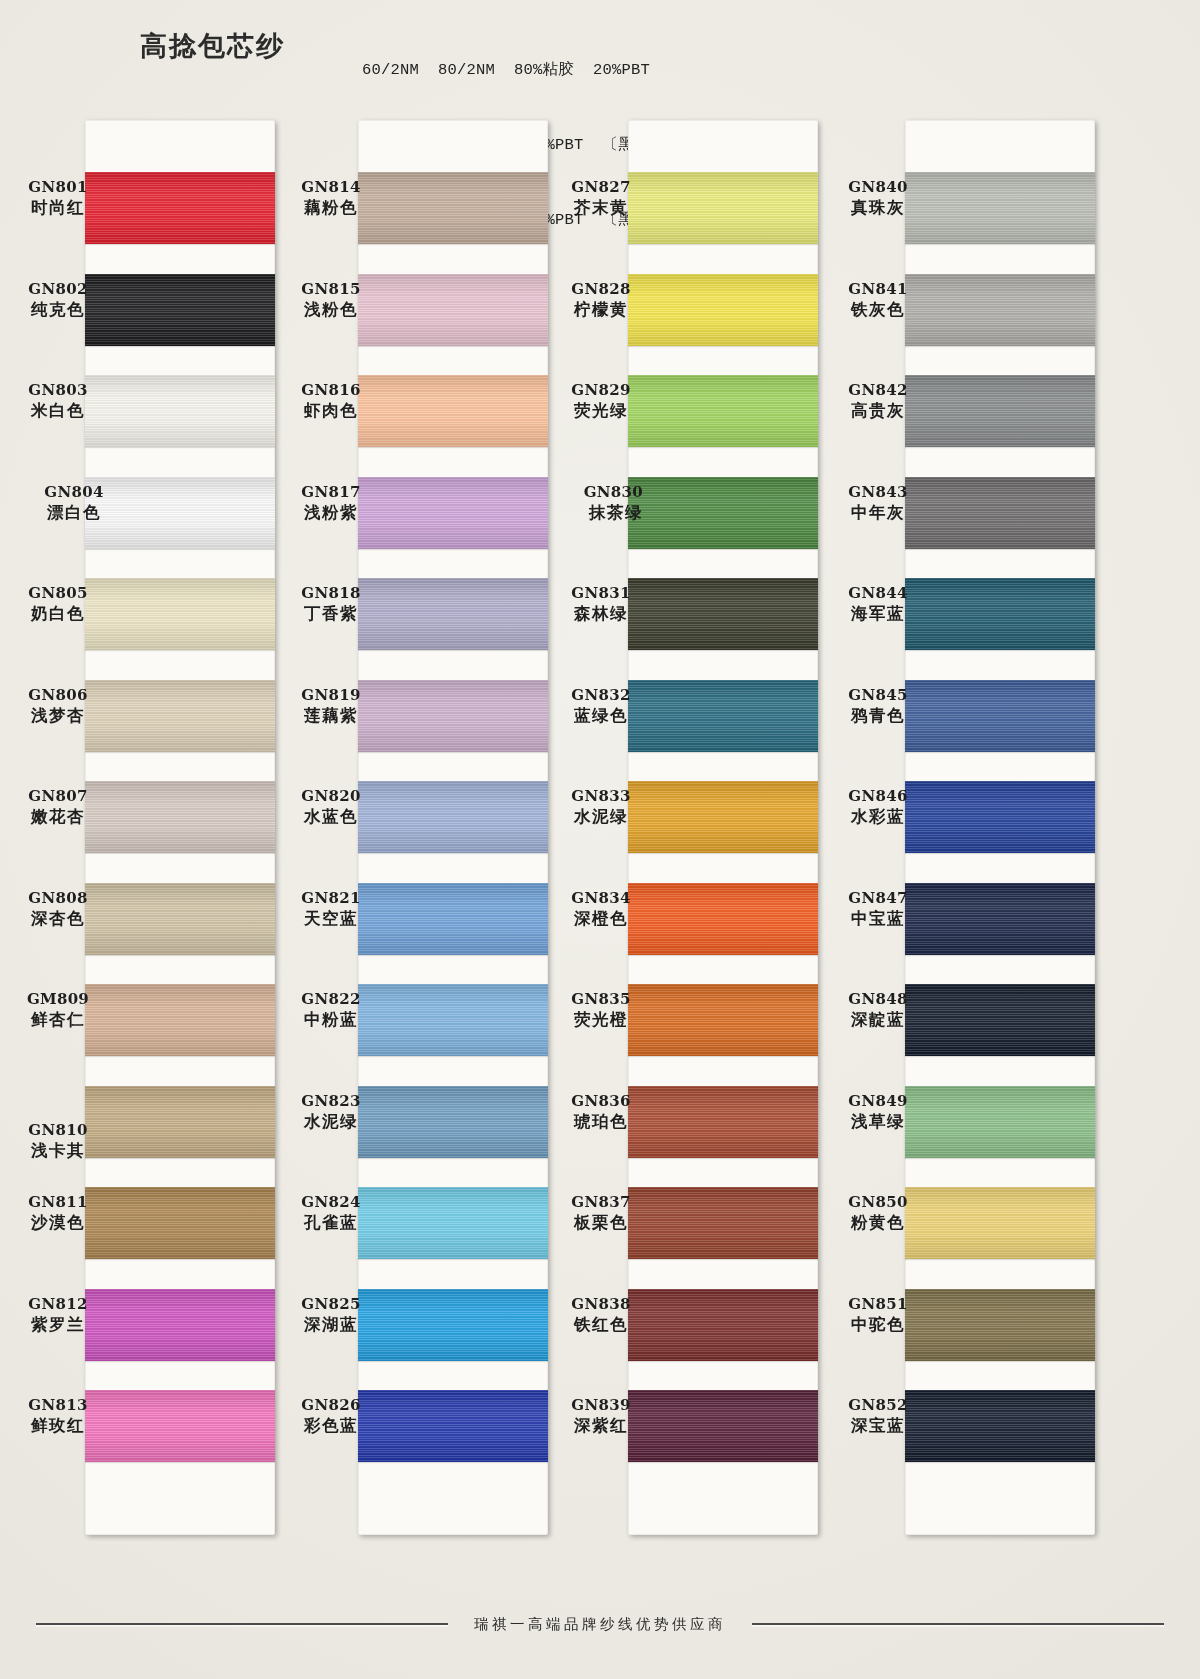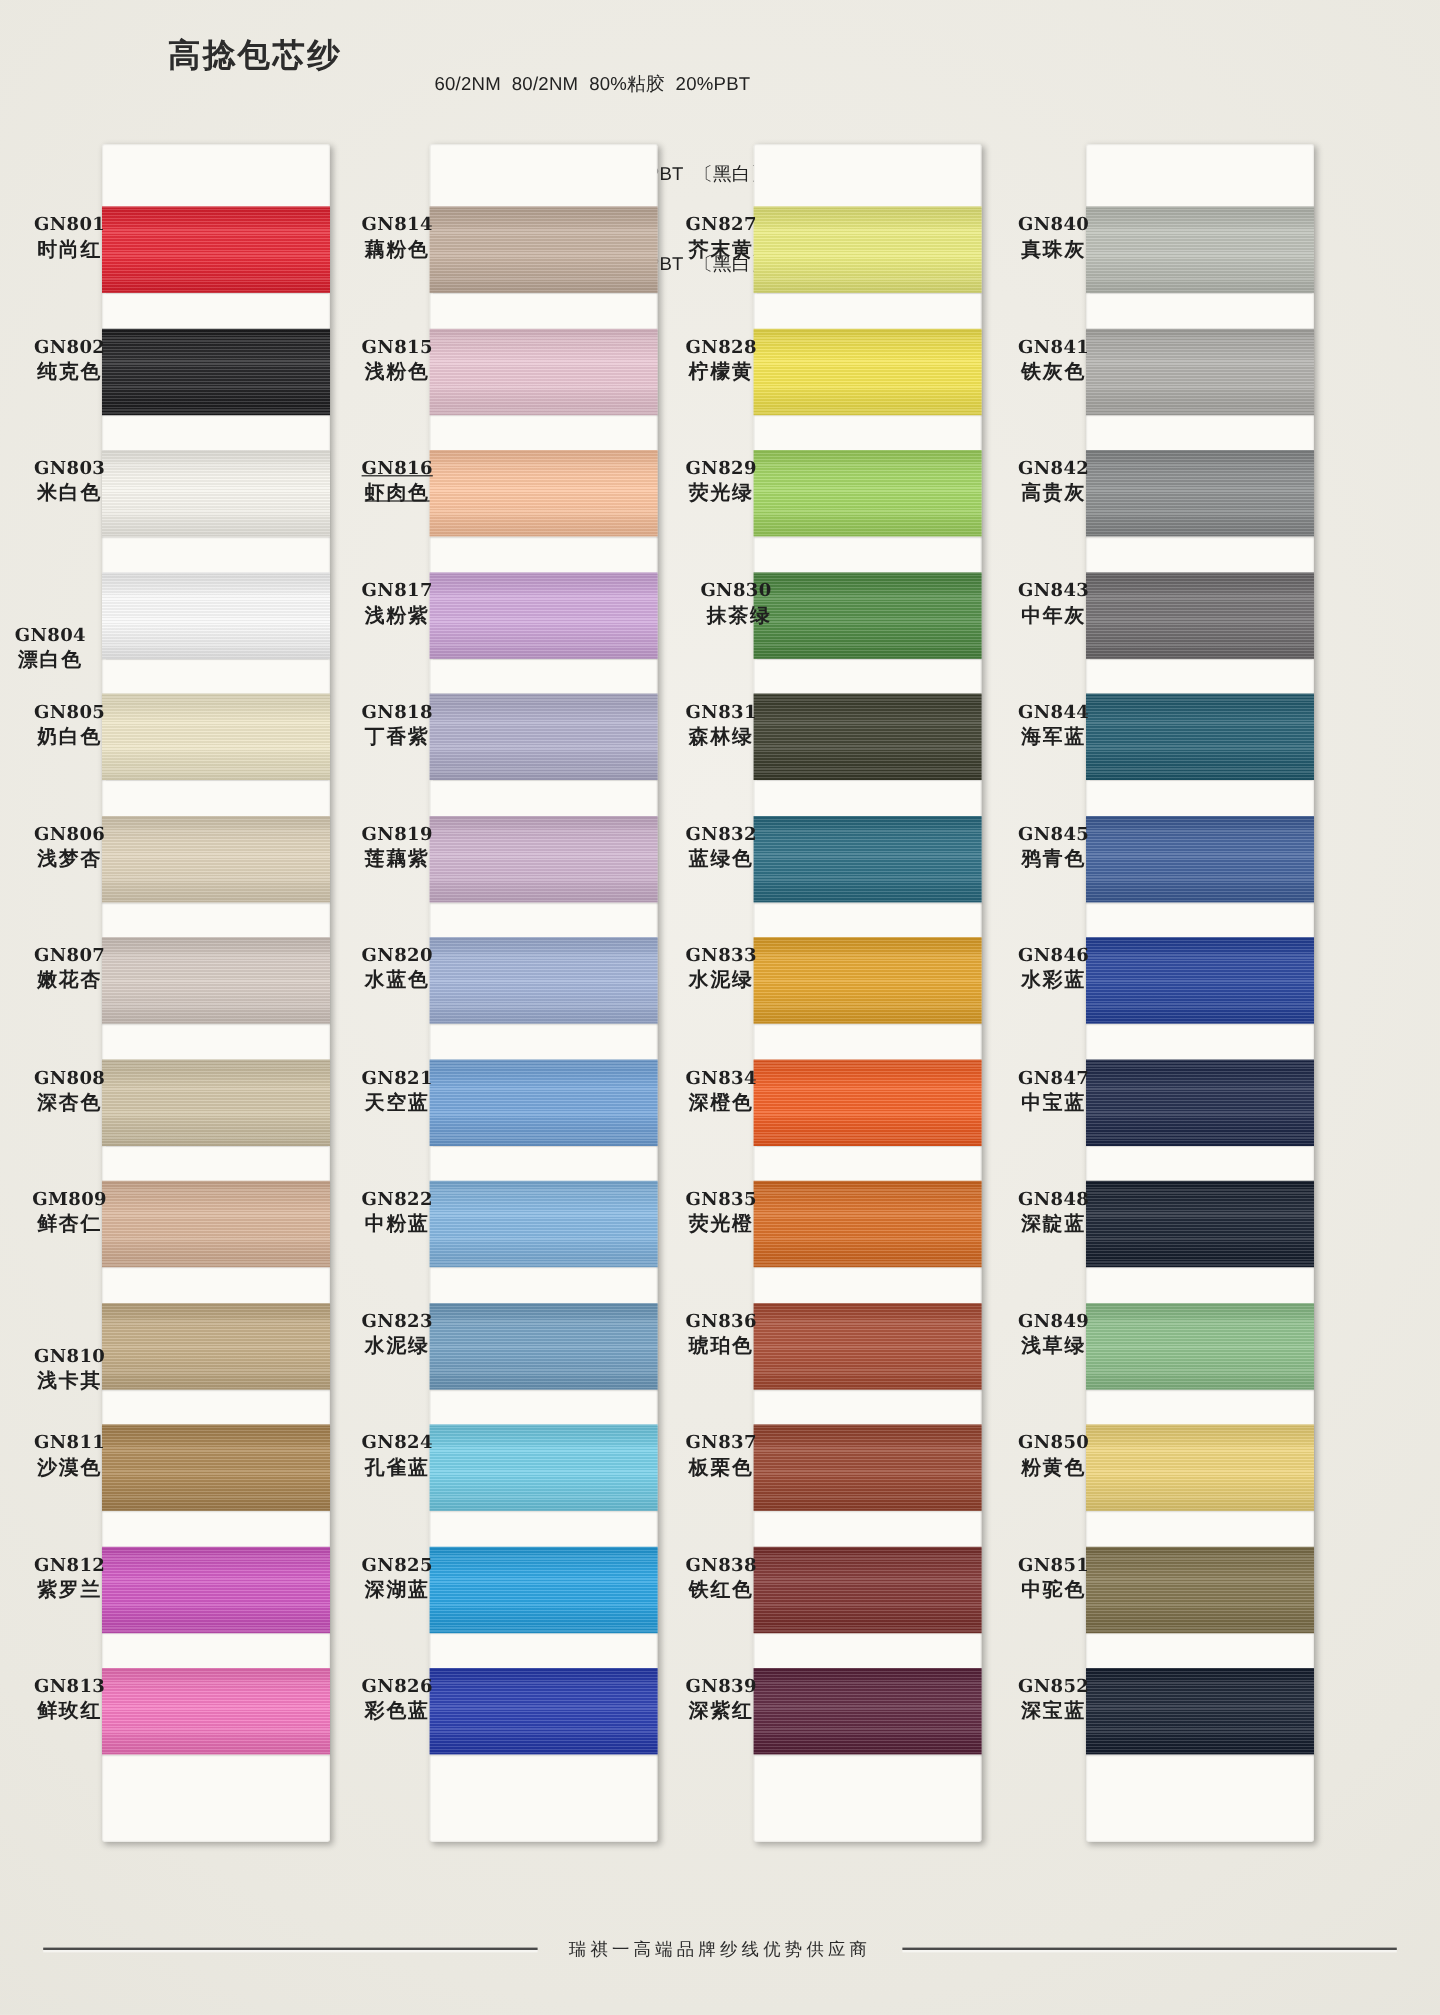--- a/index.html
+++ b/index.html
@@ -34,21 +34,21 @@
     font-family: "DejaVu Serif", serif;
     font-size: 27px;
     letter-spacing: 2px;
     color: #2c2c2c;
     font-weight: 600;
   }
   #spec {
     position: absolute;
     left: 362px;
     top: 8px;
-    font-family: Liberation Sans, sans-serif;
+    font-family: Liberation Mono, monospace;
     font-size: 15.5px;
     line-height: 25px;
     color: #222;
     letter-spacing: 0.2px;
     white-space: pre;
   }
   #spec .specline { display: block; }
 
   
   .column {
@@ -240,21 +240,21 @@
           <span class="name">时尚红</span>
         </div>
         <div class="label" style="left: 16px; top: 167.5px;">
           <span class="code">GN802</span>
           <span class="name">纯克色</span>
         </div>
         <div class="label" style="left: 16px; top: 269px;">
           <span class="code">GN803</span>
           <span class="name">米白色</span>
         </div>
-        <div class="label" style="left: 0; top: 370.5px; margin-top: 37px;">
+        <div class="label" style="left: 32px; top: 370.5px;">
           <span class="code">GN804</span>
           <span class="name">漂白色</span>
         </div>
         <div class="label" style="left: 16px; top: 472px;">
           <span class="code">GN805</span>
           <span class="name">奶白色</span>
         </div>
         <div class="label" style="left: 16px; top: 573.5px;">
           <span class="code">GN806</span>
           <span class="name">浅梦杏</span>
@@ -344,21 +344,21 @@
           </div>
         </div>
         <div class="label" style="left: 289px; top: 66px;">
           <span class="code">GN814</span>
           <span class="name">藕粉色</span>
         </div>
         <div class="label" style="left: 289px; top: 167.5px;">
           <span class="code">GN815</span>
           <span class="name">浅粉色</span>
         </div>
-        <div class="label" style="left: 289px; top: 269px; text-decoration: underline;">
+        <div class="label" style="left: 289px; top: 269px;">
           <span class="code">GN816</span>
           <span class="name">虾肉色</span>
         </div>
         <div class="label" style="left: 289px; top: 370.5px;">
           <span class="code">GN817</span>
           <span class="name">浅粉紫</span>
         </div>
         <div class="label" style="left: 289px; top: 472px;">
           <span class="code">GN818</span>
           <span class="name">丁香紫</span>

